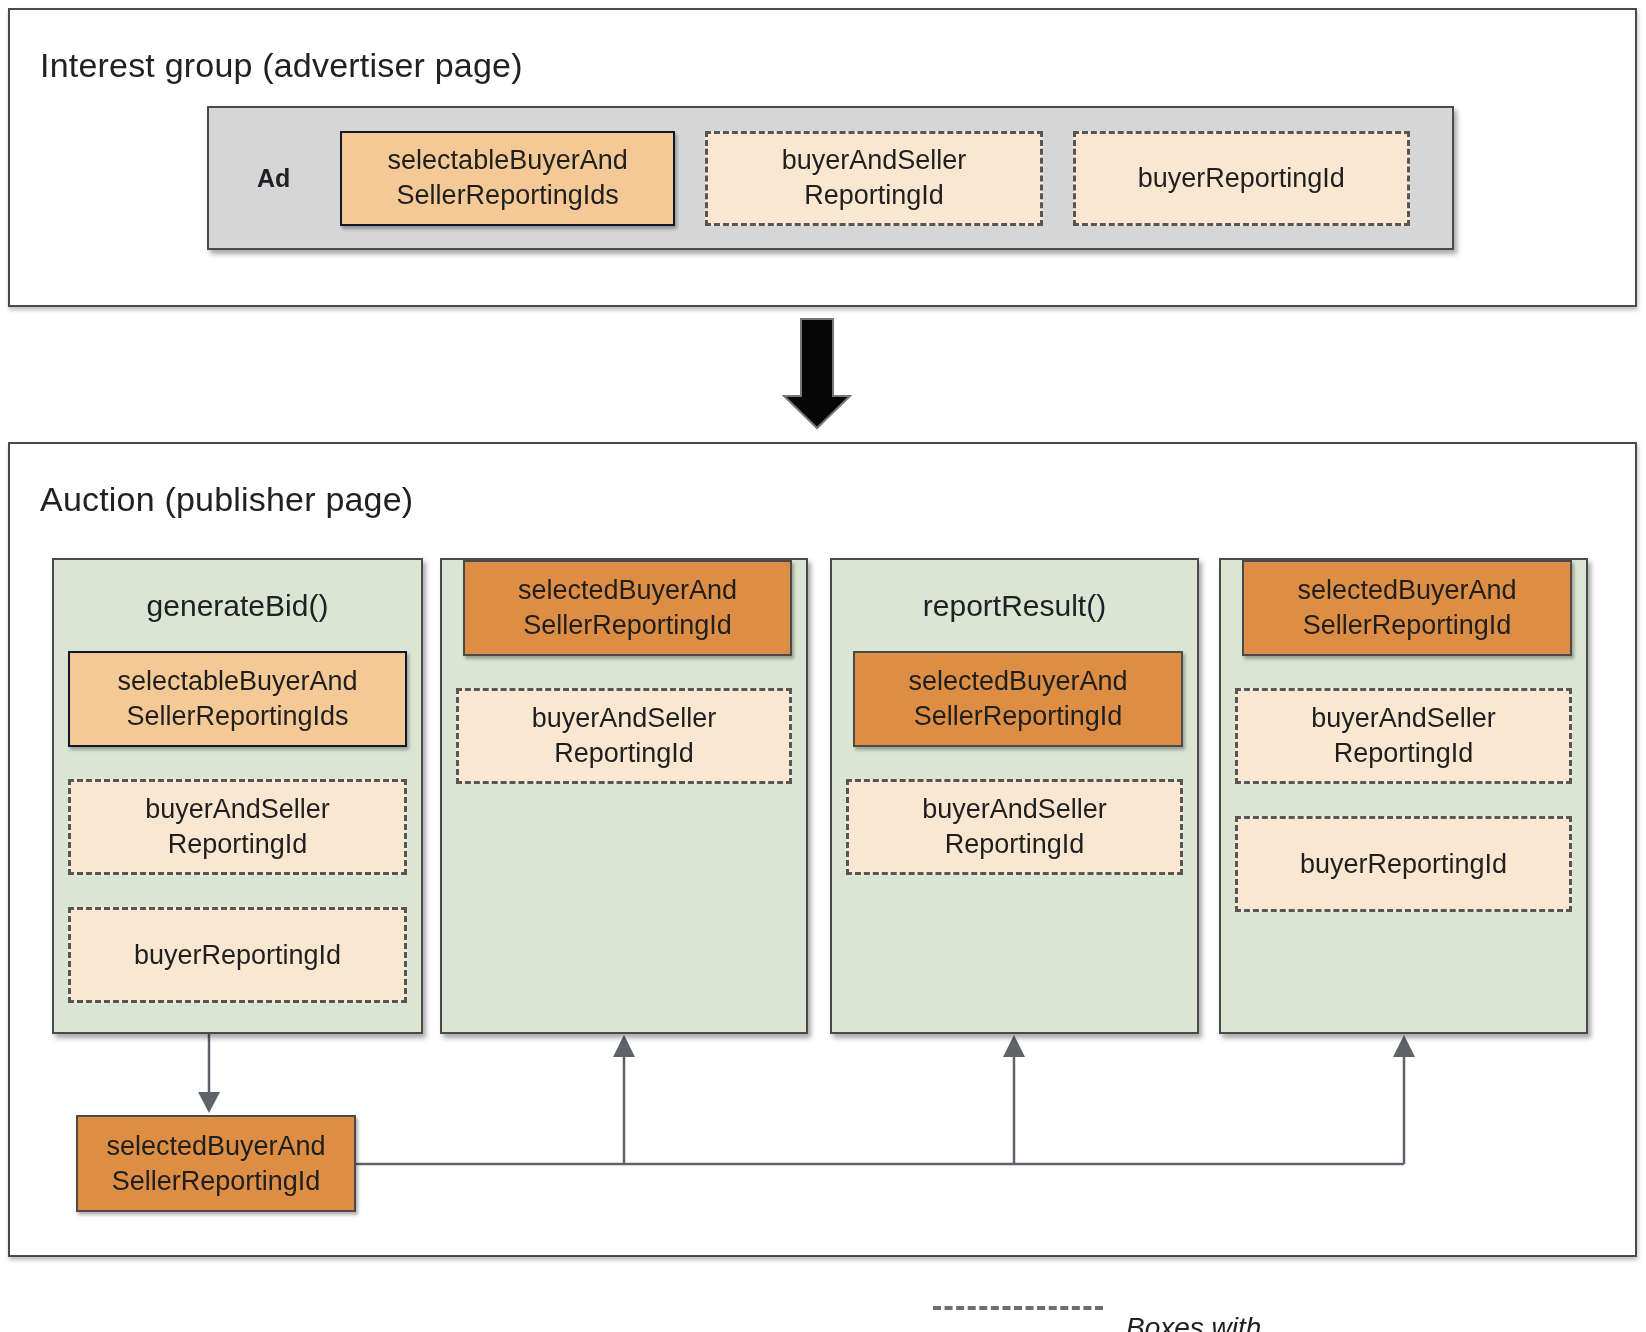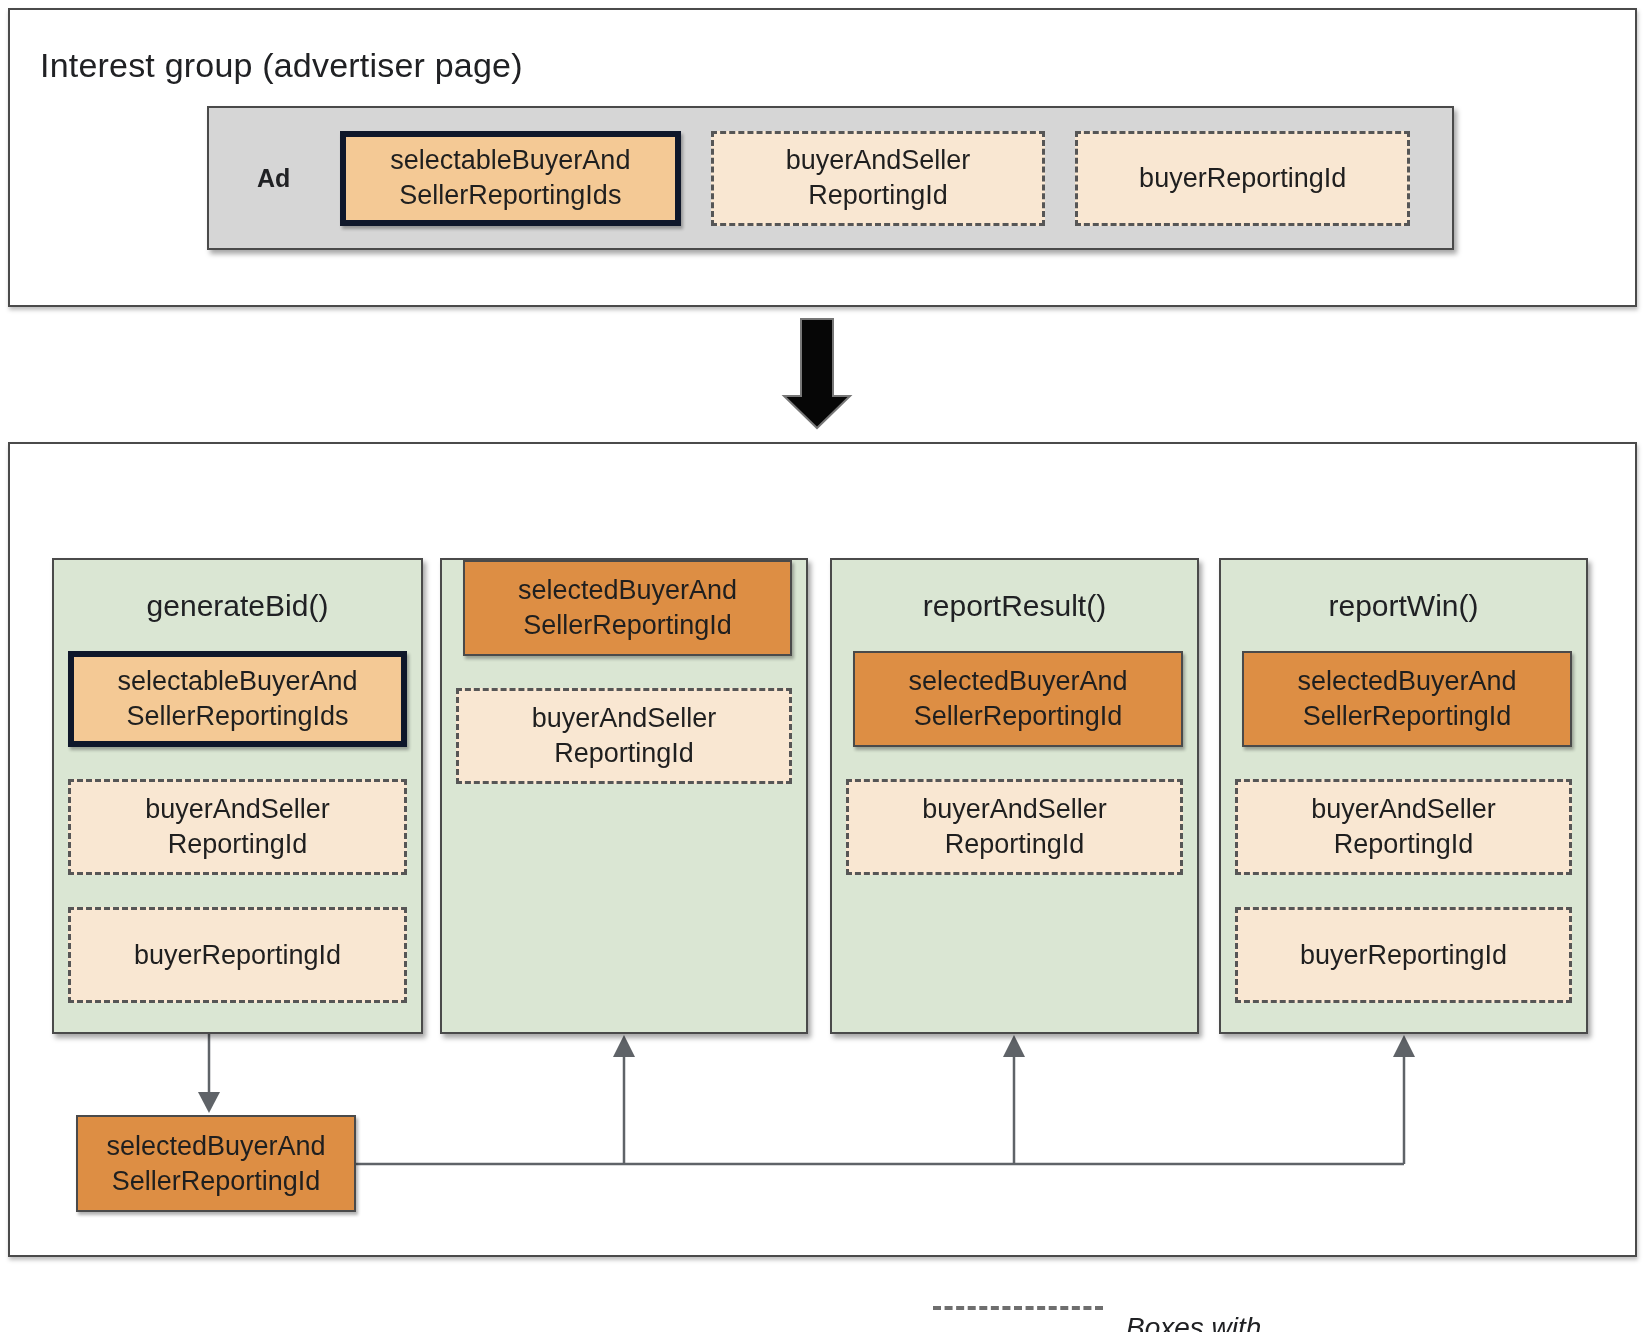--- a/index.html
+++ b/index.html
@@ -67,21 +67,21 @@
     align-items: center;
     justify-content: center;
     font-size: 27px;
     line-height: 1.28;
     text-align: center;
   }
 
   
   .fill-solid-medium {
     background: var(--orange-medium, #F4C995);
-    border: 6px solid #0f172a;
+    border: 2px solid #0f172a;
     box-shadow: 2px 3px 3px rgba(0,0,0,0.30);
   }
   .fill-solid-dark {
     background: var(--orange-dark, #DD8E44);
     border: 2px solid #4a4a4a;
     box-shadow: 2px 3px 3px rgba(0,0,0,0.30);
     margin-left: 7px;
   }
   .fill-dashed {
     background: var(--cream, #F9E7D2);
@@ -182,20 +182,21 @@
         </div>
       </div>
     </div>
   </div>
 
   <svg id="mid-arrow" width="80" height="112" viewBox="0 0 80 112">
     <polygon points="24,1 56,1 56,78 73,78 40,110 7,78 24,78" fill="#060606" stroke="#777777" stroke-width="2"></polygon>
   </svg>
 
   <div class="container" id="auction">
+    <div class="section-title">Auction (publisher page)</div>
 
     <svg id="connectors" width="1629" height="815" viewBox="0 0 1629 815">
 
       <line x1="199" y1="590" x2="199" y2="652" stroke="#5f6368" stroke-width="2.5"></line>
       <polygon points="199,669 188,648 210,648" fill="#5f6368"></polygon>
 
       <line x1="339" y1="720" x2="1394" y2="720" stroke="#5f6368" stroke-width="2.5"></line>
 
       <line x1="614" y1="720" x2="614" y2="611" stroke="#5f6368" stroke-width="2.5"></line>
       <polygon points="614,591 603,613 625,613" fill="#5f6368"></polygon>
@@ -239,21 +240,20 @@
         <span class="pre">selectedBuyerAnd
 SellerReportingId</span>
       </div>
       <div class="fn-box fill-dashed">
         <span class="pre">buyerAndSeller
 ReportingId</span>
       </div>
     </div>
 
     <div class="fn-panel" id="panel-reportwin">
-      <div class="fn-title">reportWin()</div>
       <div class="fn-box fill-solid-dark">
         <span class="pre">selectedBuyerAnd
 SellerReportingId</span>
       </div>
       <div class="fn-box fill-dashed">
         <span class="pre">buyerAndSeller
 ReportingId</span>
       </div>
       <div class="fn-box fill-dashed">
         <span class="pre">buyerReportingId</span>

